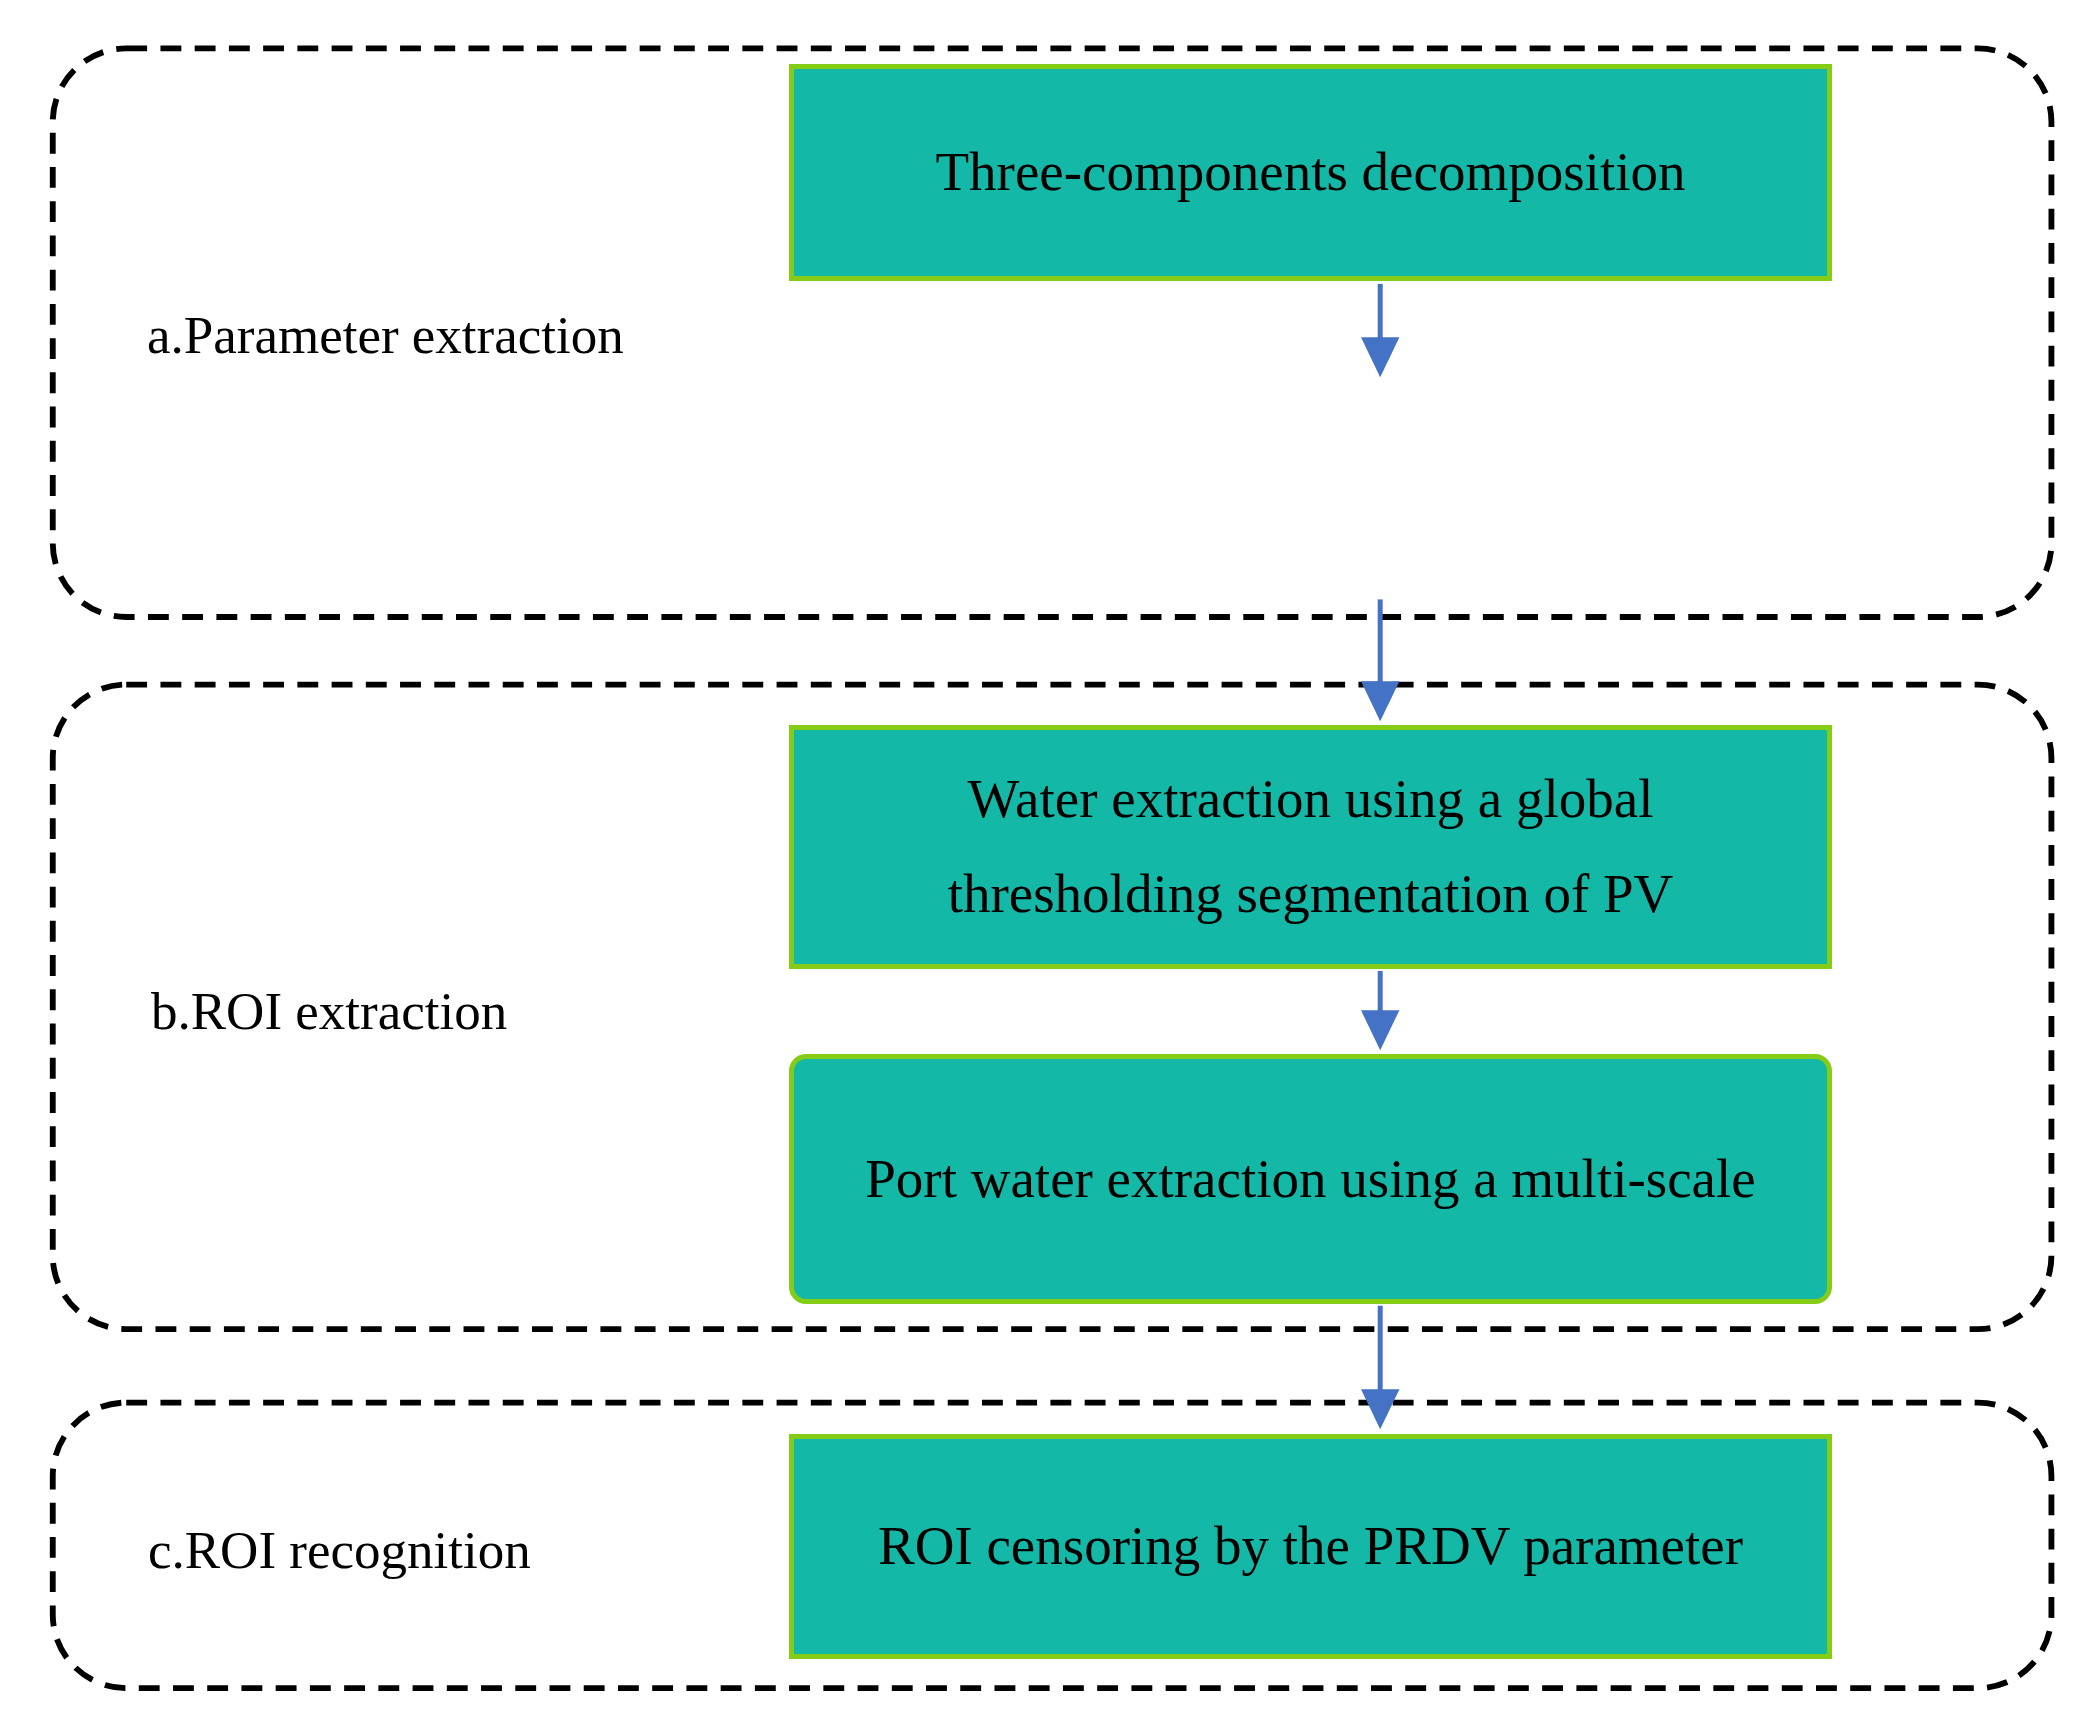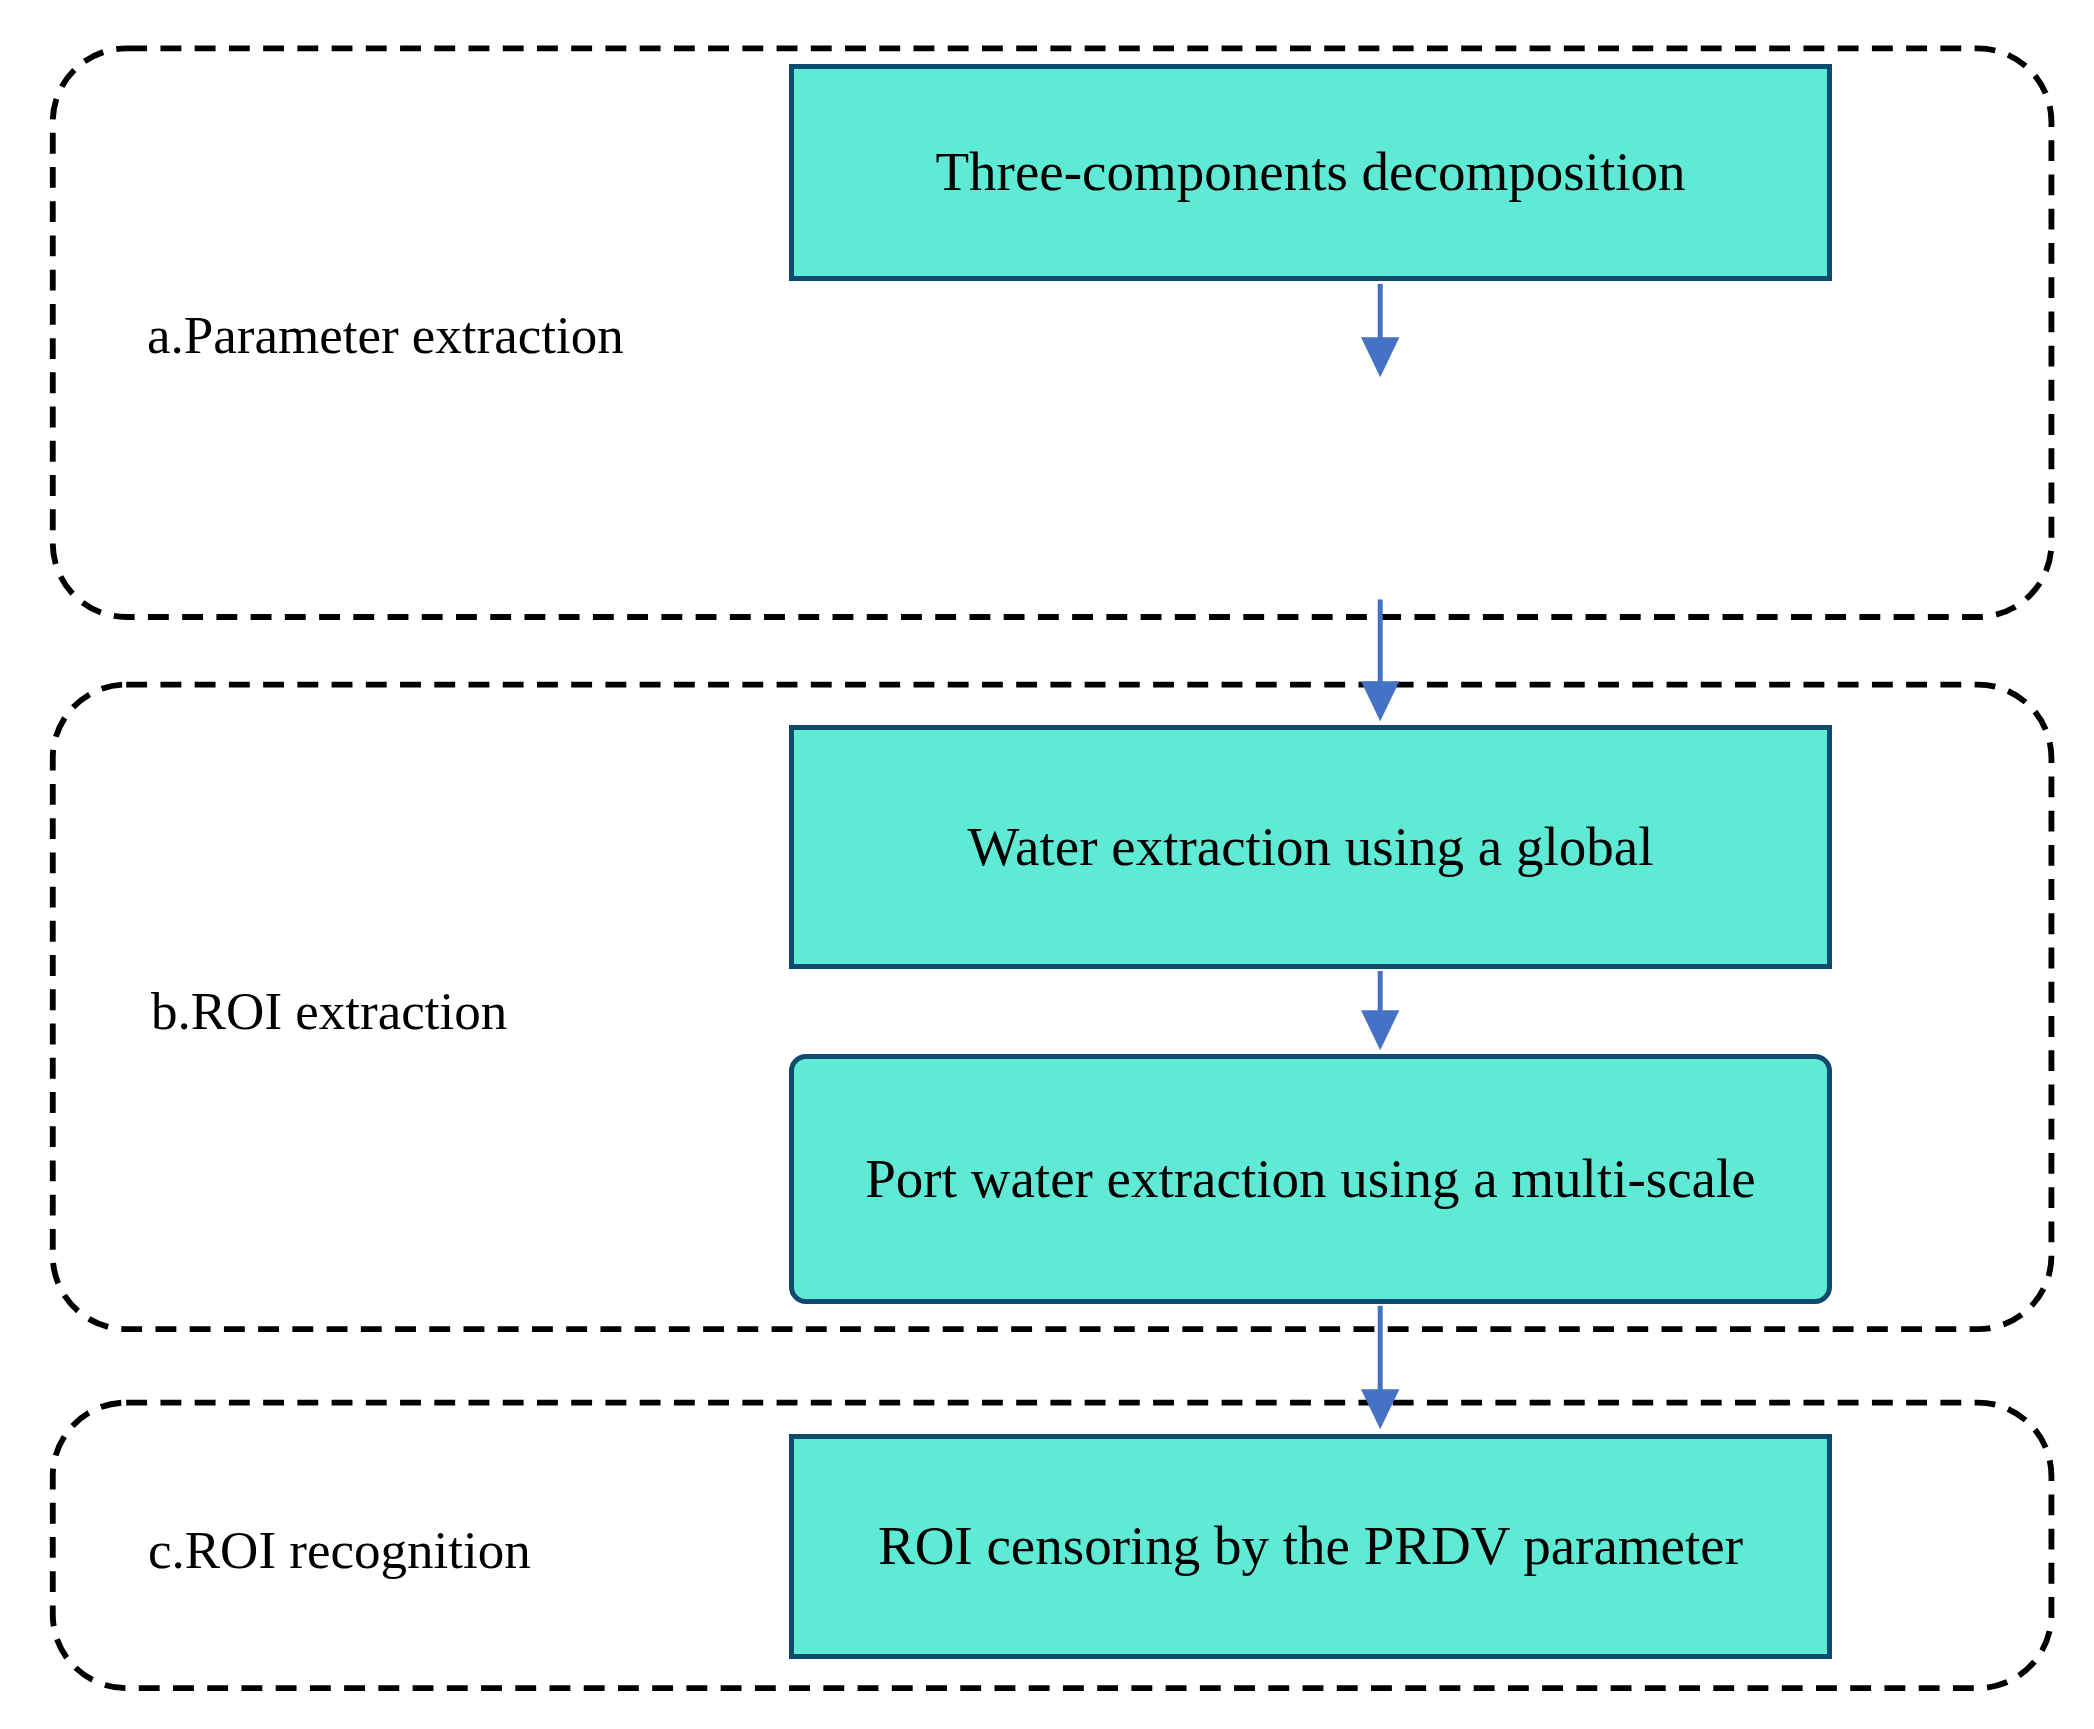--- a/index.html
+++ b/index.html
@@ -21,22 +21,22 @@
     left: 0;
     top: 0;
     width: 2095px;
     height: 1729px;
   }
   .flow-box {
     position: absolute;
     left: 789px;
     width: 1043px;
     box-sizing: border-box;
-    border: 5px solid #0c4a6e;
-    background: #5eead4;
+    border: 5px solid #84cc16;
+    background: #14b8a6;
     display: flex;
     align-items: center;
     justify-content: center;
     text-align: center;
     font-size: 55px;
     line-height: 1.72;
     z-index: 2;
   }
   .flow-box .box-line {
     display: block;
@@ -94,20 +94,21 @@
   <div class="flow-box" id="box-1">
     <div>
       <span class="box-line">Three-components decomposition</span>
     </div>
   </div>
 
 
   <div class="flow-box" id="box-3">
     <div>
       <span class="box-line">Water extraction using a global</span>
+      <span class="box-line">thresholding segmentation of PV</span>
     </div>
   </div>
 
   <div class="flow-box" id="box-4">
     <div>
       <span class="box-line">Port water extraction using a multi-scale</span>
     </div>
   </div>
 
   <div class="flow-box" id="box-5">

